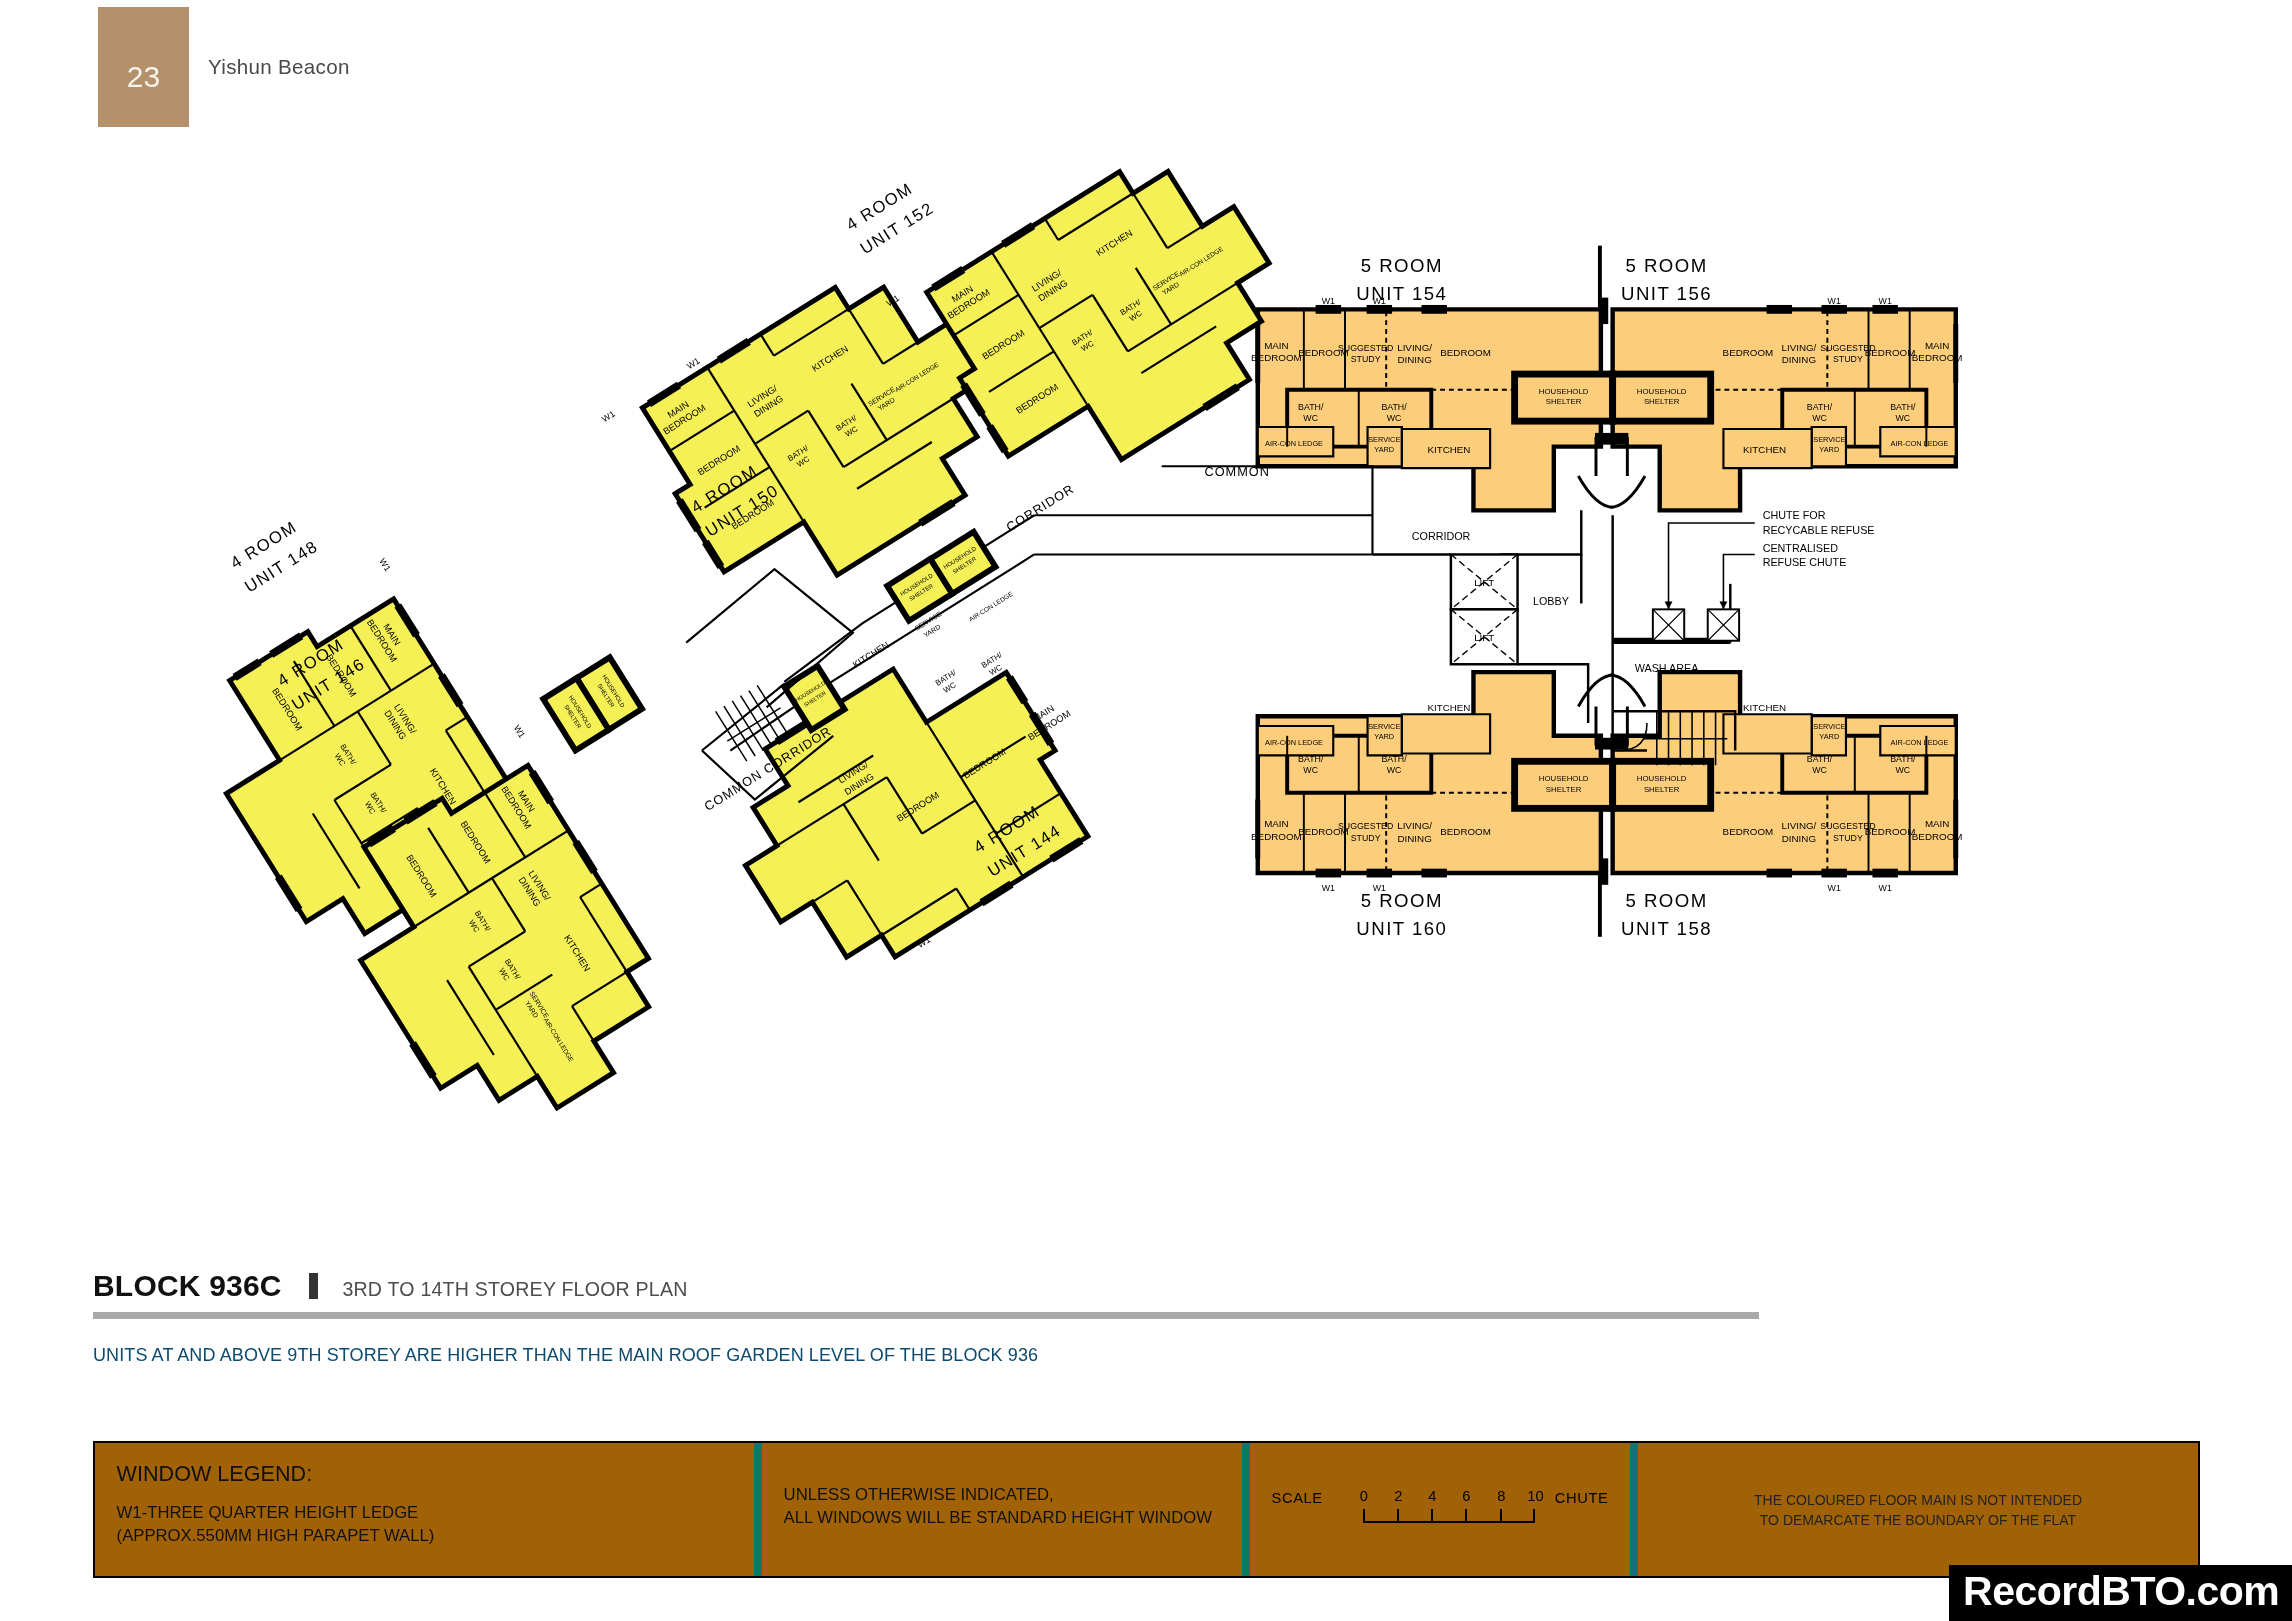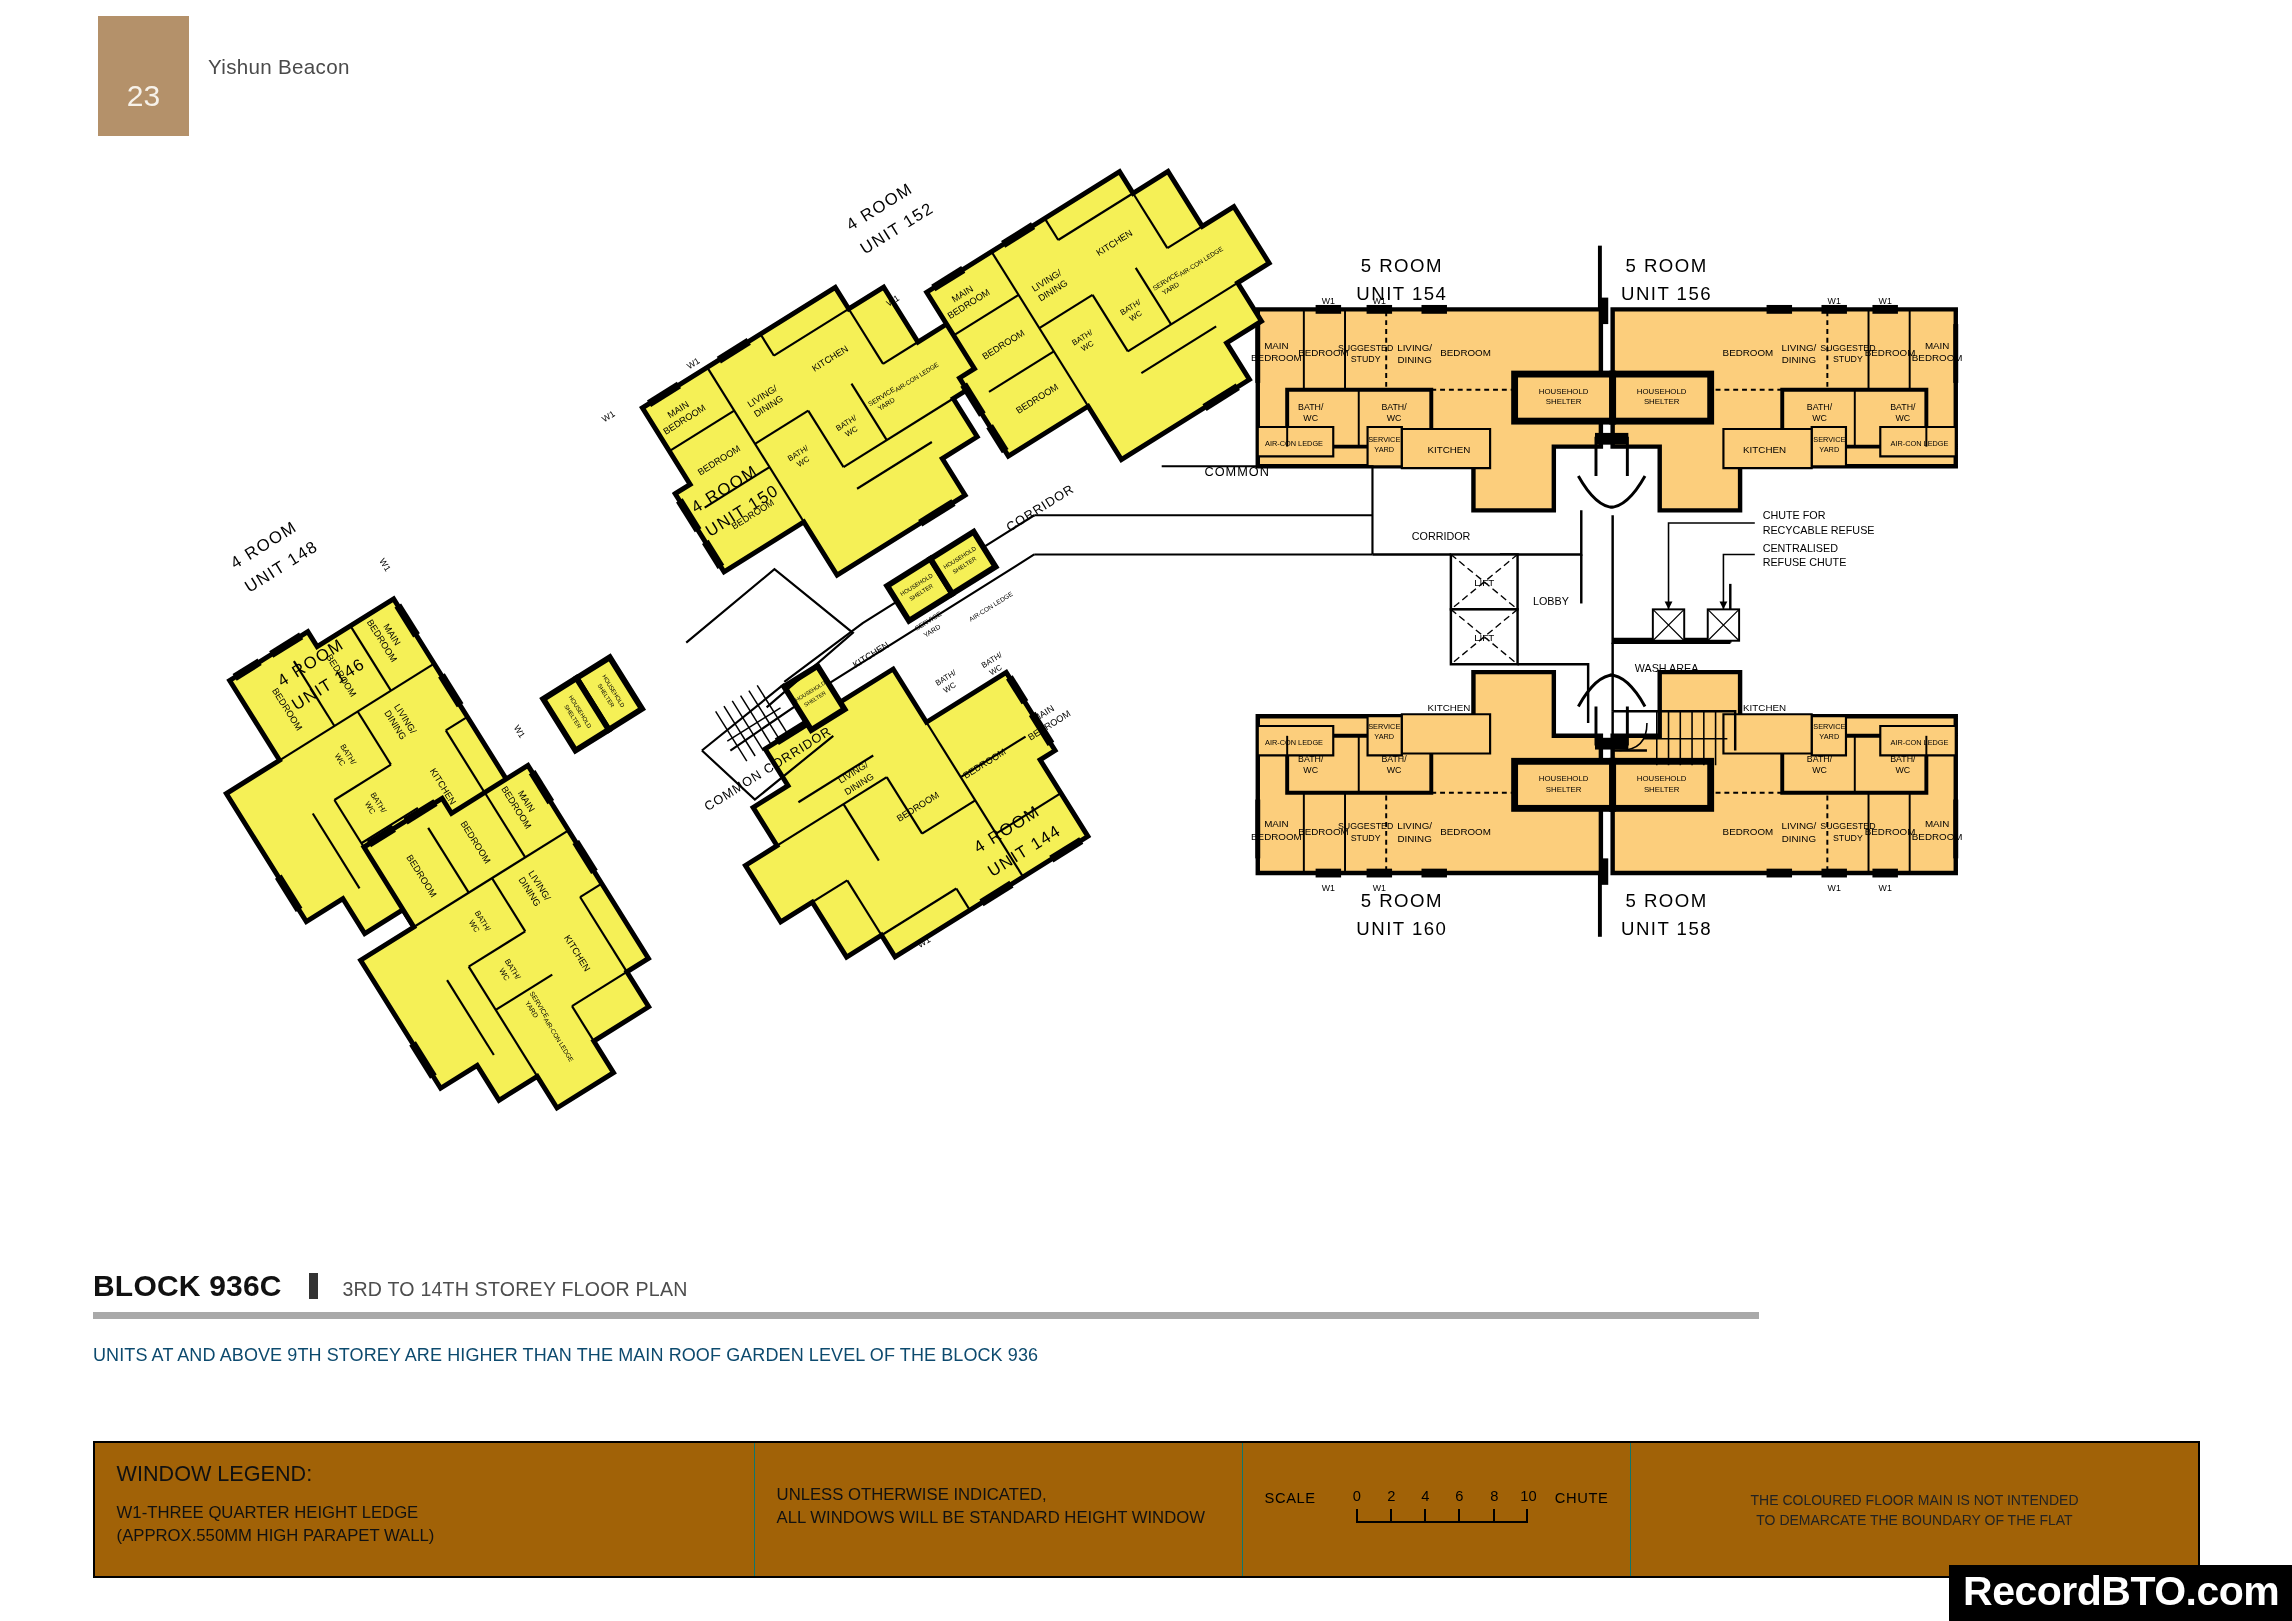--- a/index.html
+++ b/index.html
@@ -11,26 +11,26 @@
     position: relative;
     font-family: "Liberation Sans", sans-serif;
     overflow: hidden;
   }
 
   
   #page-header {
     position: absolute; left: 0; top: 0; width: 100%; height: 137px;
   }
   #page-number-box {
-    position: absolute; left: 98px; top: 16px; width: 91px; height: 120px;
+    position: absolute; left: 98px; top: 7px; width: 91px; height: 120px;
     background: #b4916a;
     color: #f7f2ea;
     font-size: 30px;
     display: flex; align-items: flex-end; justify-content: center;
-    padding-bottom: 23px; box-sizing: border-box;
+    padding-bottom: 33px; box-sizing: border-box;
   }
   #project-name {
     position: absolute; left: 208px; top: 55px;
     font-size: 20.6px; color: #4a4a4a; letter-spacing: 0.3px;
   }
 
   
   #plan-canvas {
     position: absolute; left: 0; top: 123px; width: 2293px; height: 1108px;
   }
@@ -48,21 +48,21 @@
   
   #legend-table {
     position: absolute; left: 93px; top: 1441px;
     width: 2107px; height: 137px;
     border: 2px solid #000;
     display: flex;
     box-sizing: border-box;
     background: #a16207;
   }
   .legend-cell { box-sizing: border-box; position: relative; padding: 17.6px 21.6px; }
-  .legend-cell + .legend-cell { border-left: 1px solid #0f766e; }
+  .legend-cell + .legend-cell { border-left: 8px solid #0f766e; }
   #legend-cell-window { width: 659px; }
   #legend-cell-note   { width: 488px; }
   #legend-cell-scale  { width: 388px; }
   #legend-cell-disclaimer { flex: 1; }
 
   #window-legend-title { font-size: 21.6px; color: #111; margin-bottom: 15.7px; }
   .legend-line { font-size: 16.7px; color: #111; line-height: 1.35; }
   #note-text { margin-top: 23.5px; }
   #disclaimer-text { margin-top: 29px; text-align: center; font-size: 14px; line-height: 1.45; color: #222; }
 

